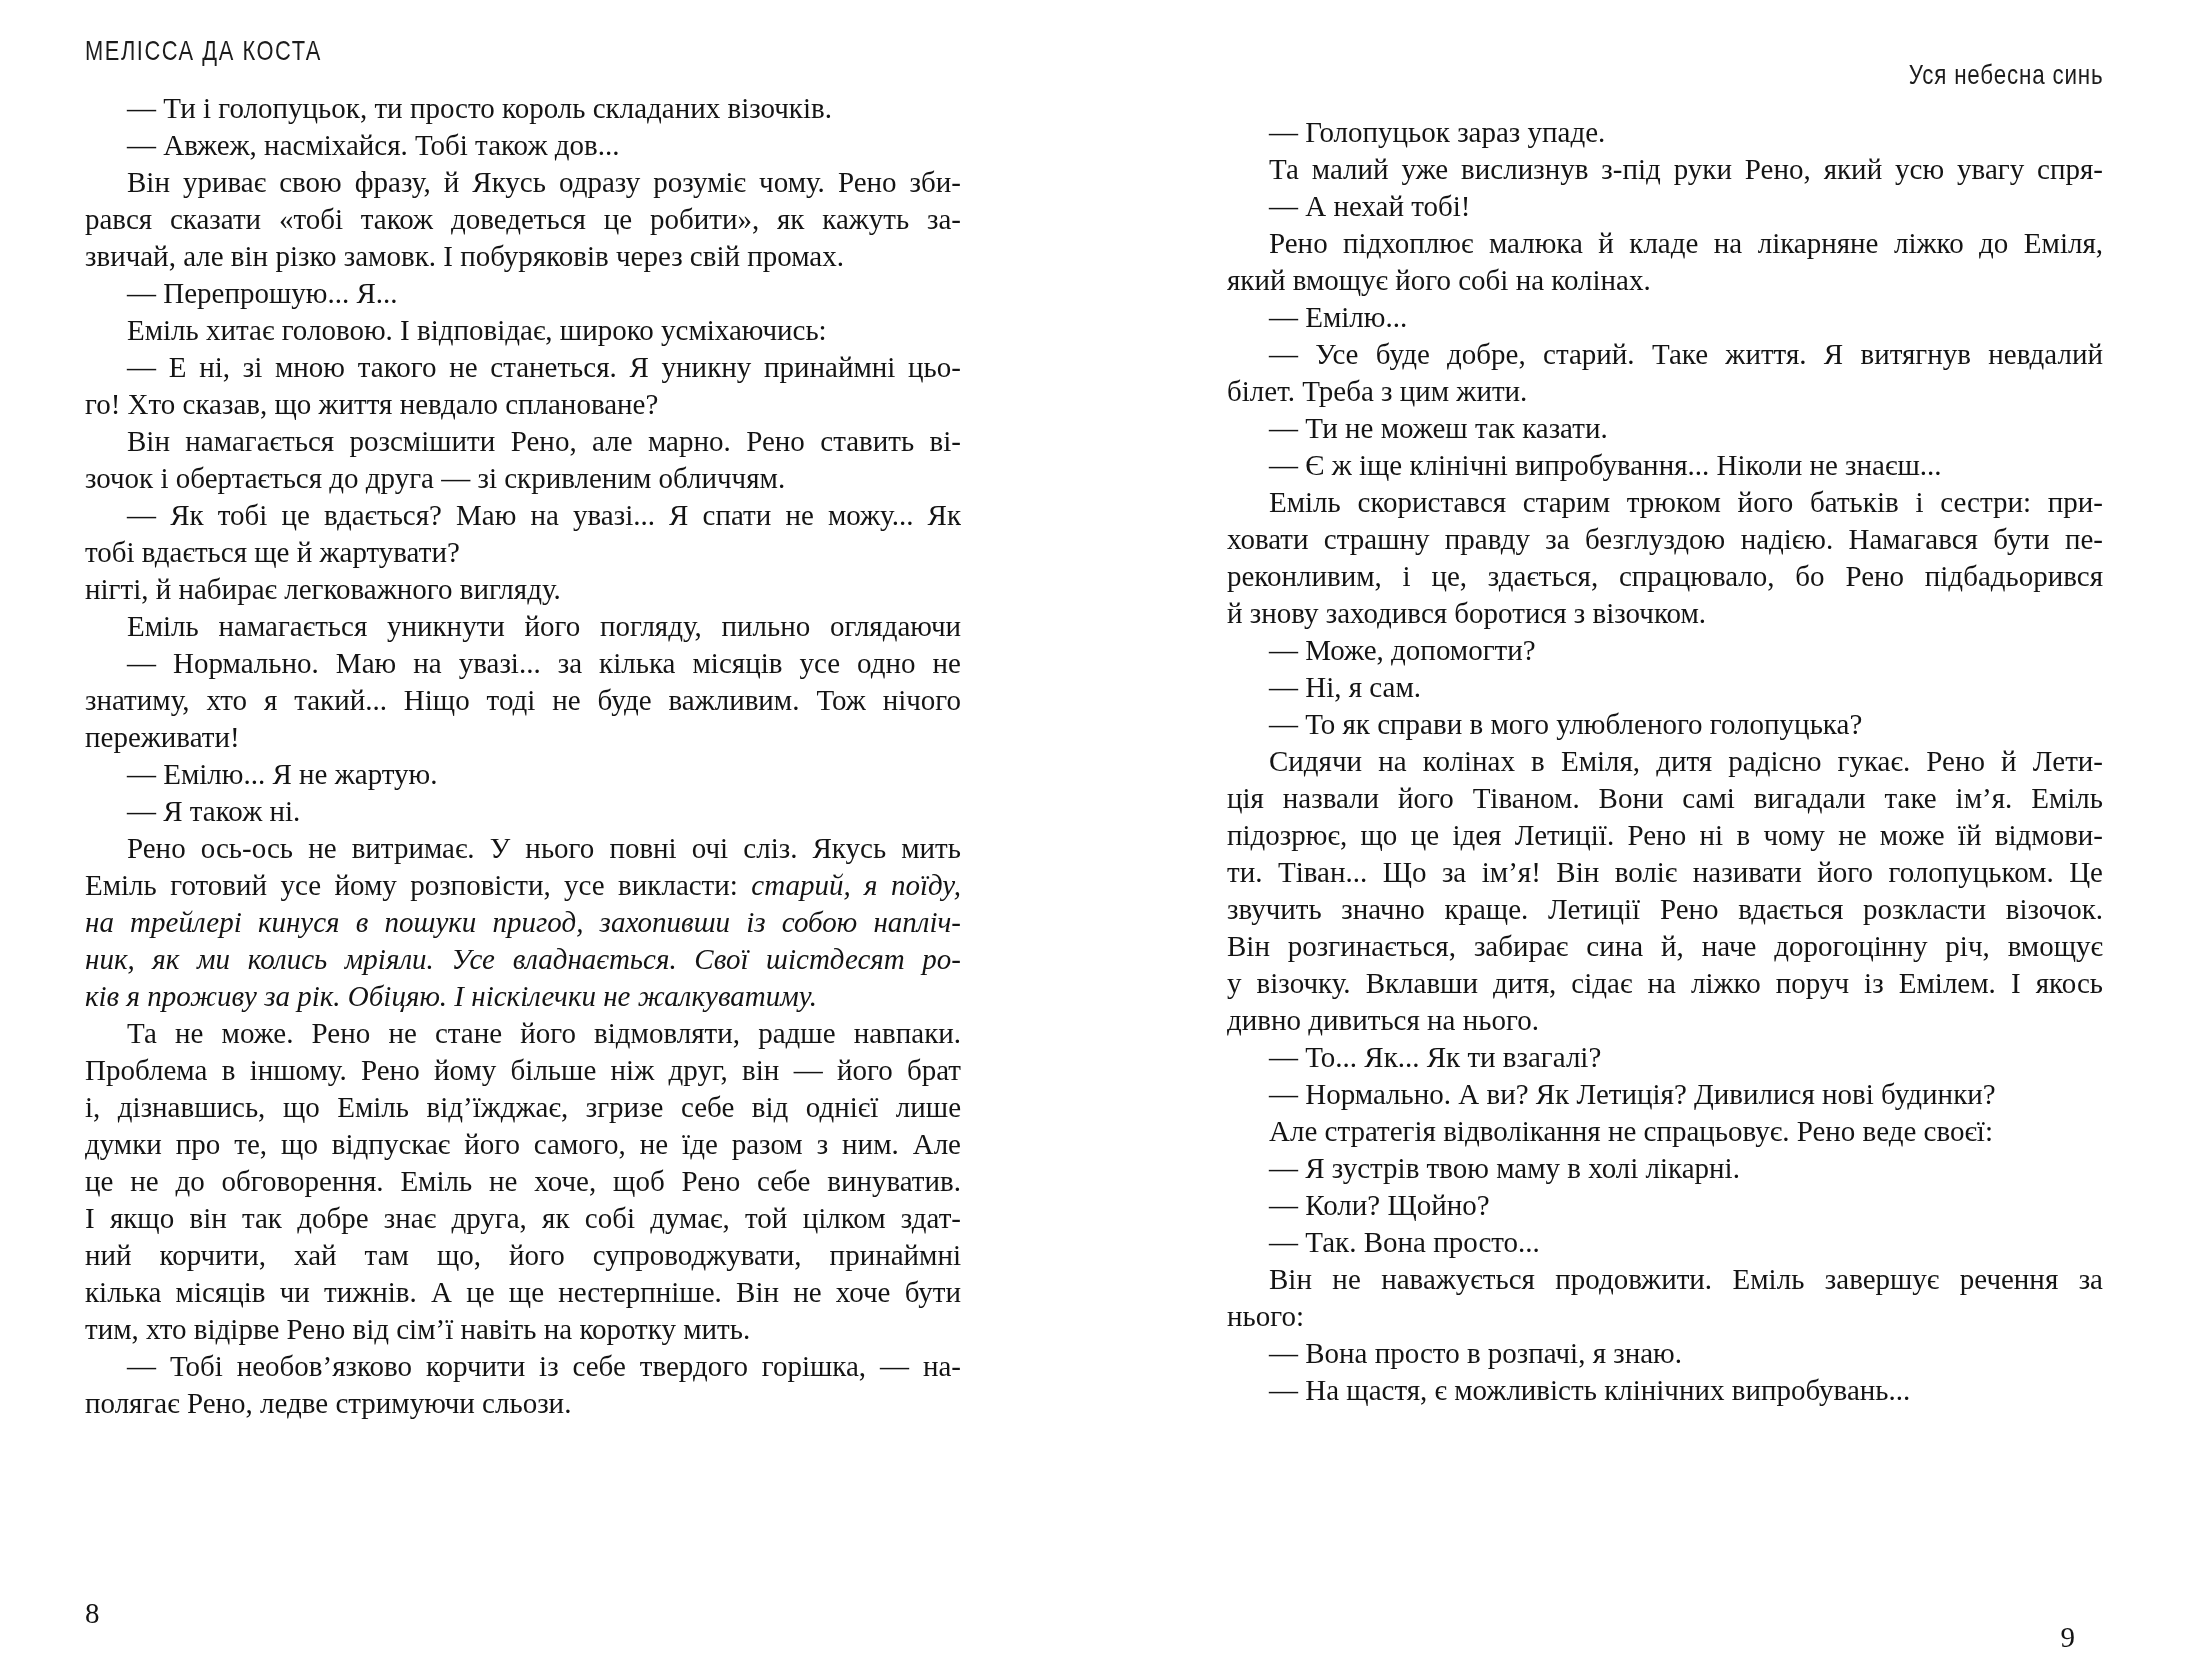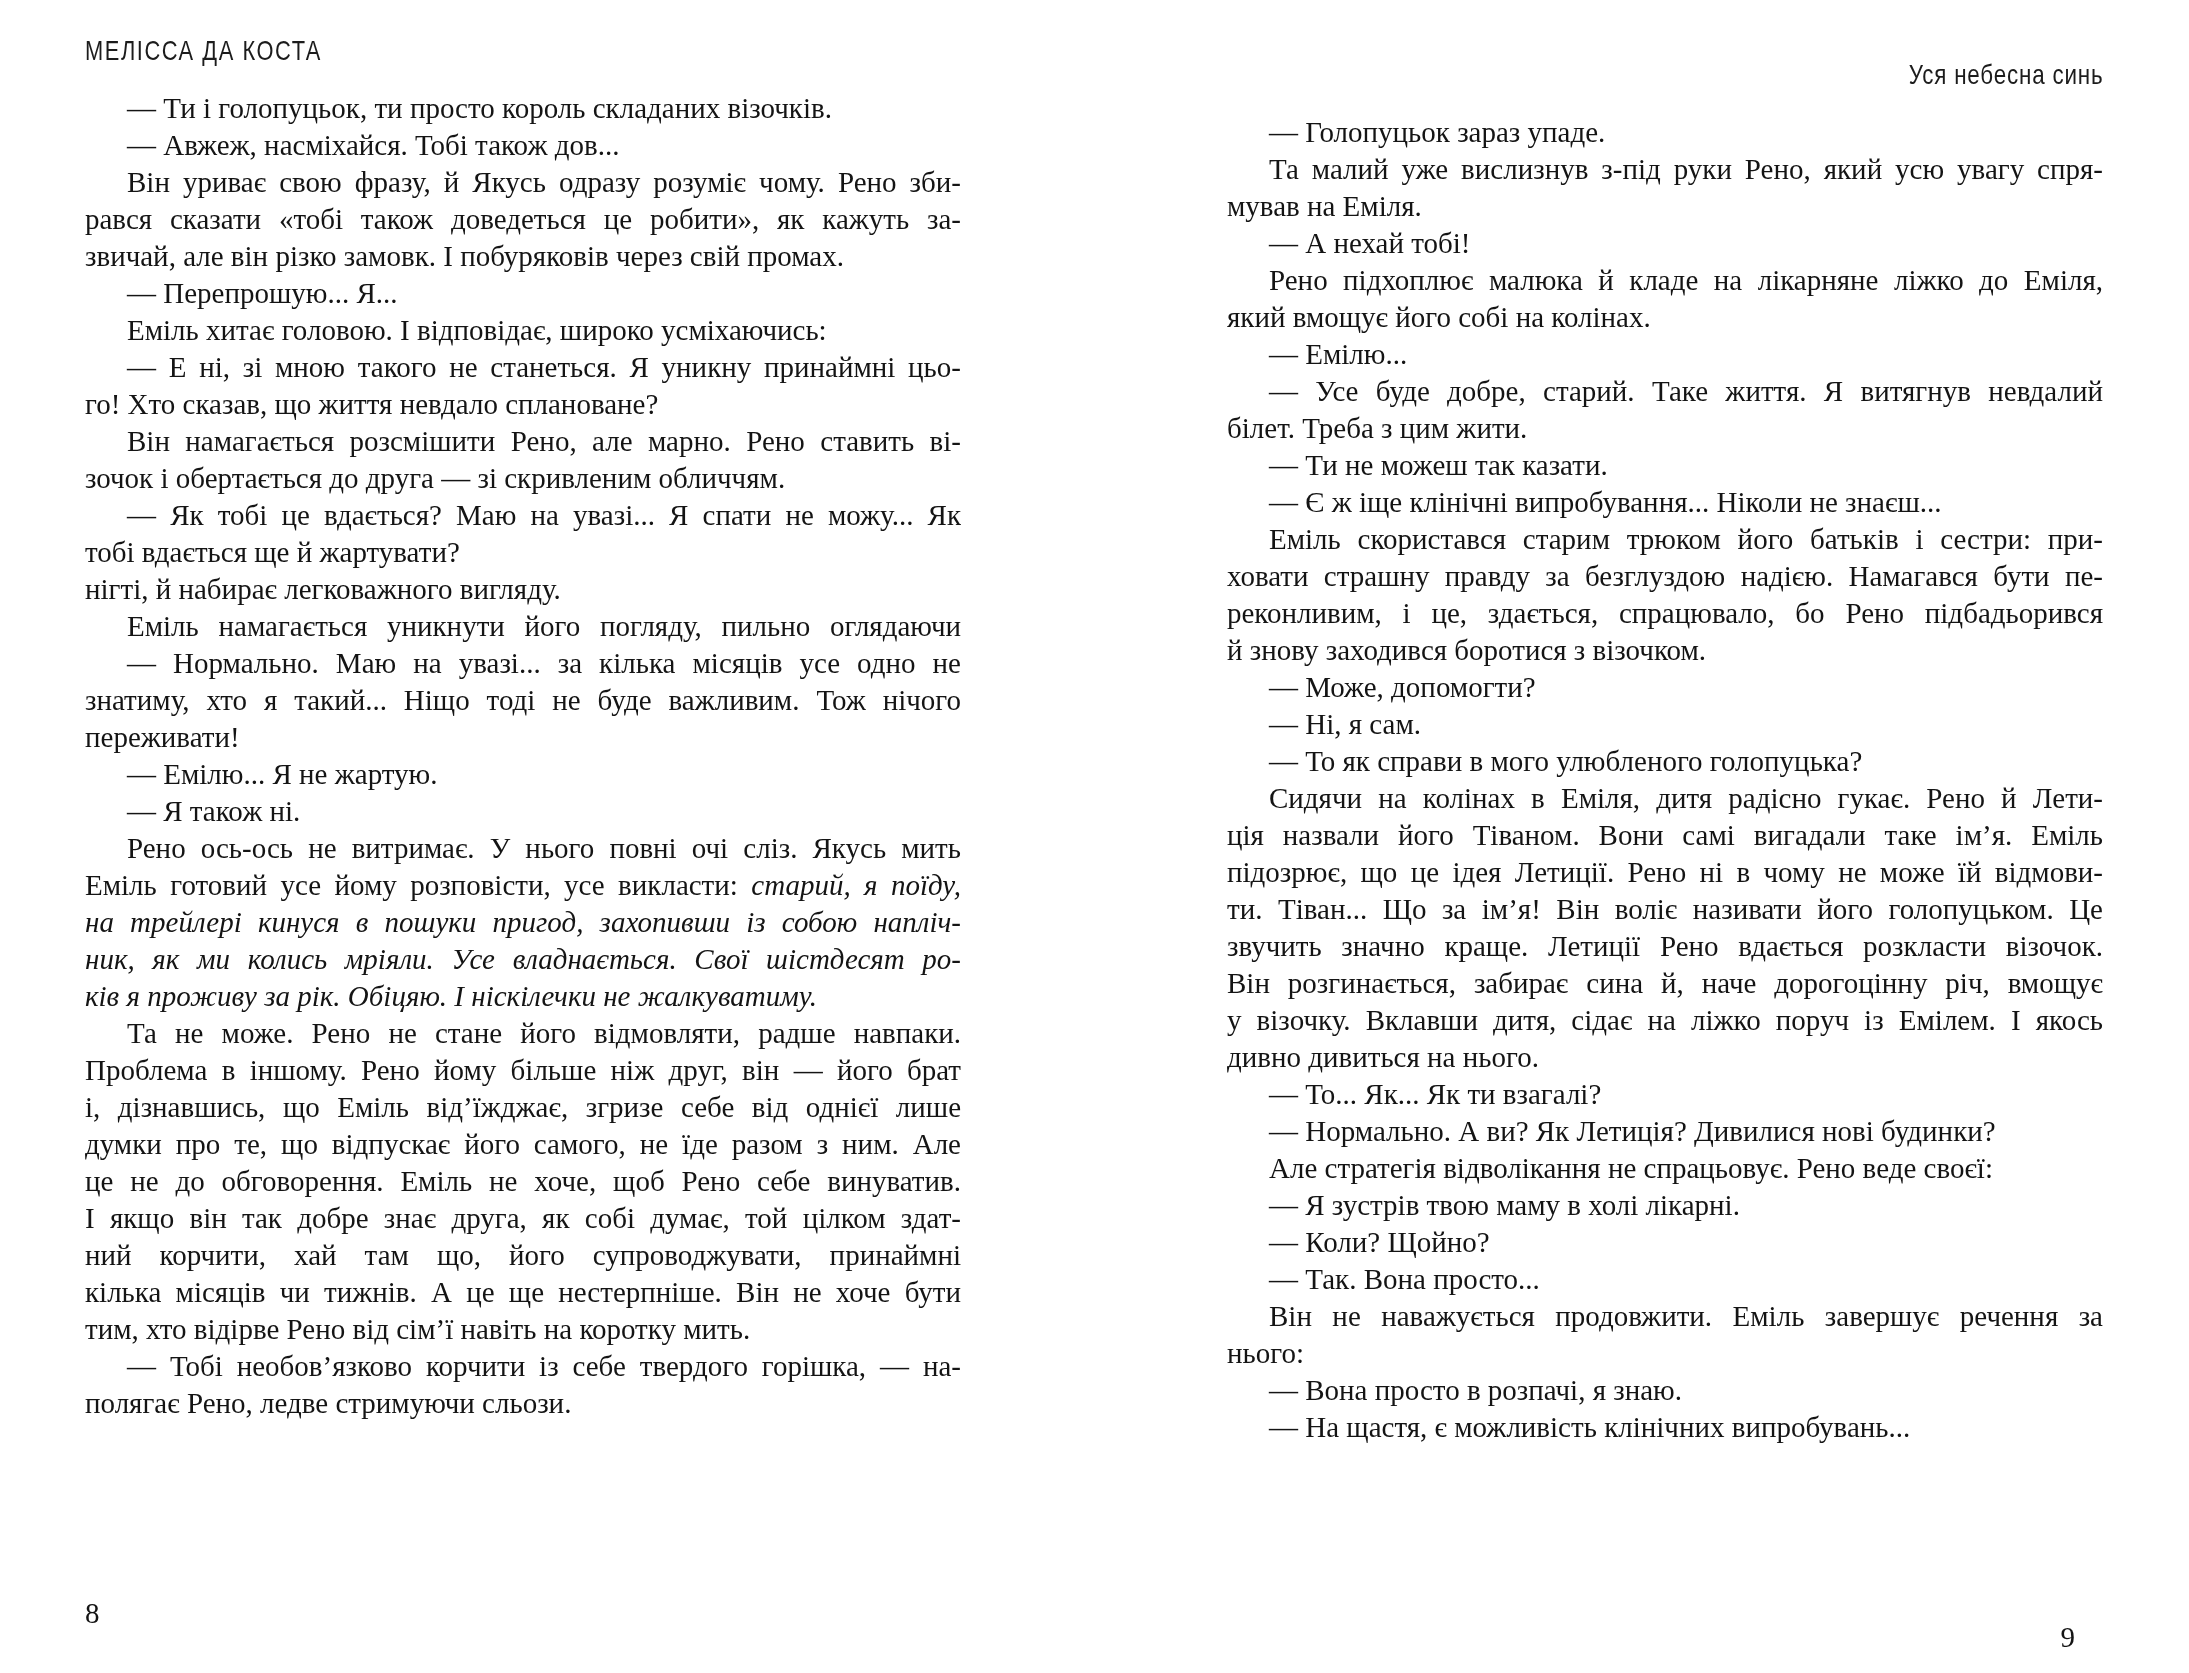--- a/index.html
+++ b/index.html
@@ -81,21 +81,20 @@
       <div class="line lastline"><span>полягає Рено, ледве стримуючи сльози.</span></div>
     </div>
   <div class="page-number pn-left">8</div>
 </div>
 
 <div class="page page-right">
   <div class="running-head rh-right">Уся небесна синь</div>
   <div class="page-body">
       <div class="line firstline lastline"><span>— Голопуцьок зараз упаде.</span></div>
       <div class="line firstline"><span>Та малий уже вислизнув з-під руки Рено, який усю увагу спря-</span></div>
-      <div class="line lastline"><span>мував на Еміля.</span></div>
       <div class="line firstline lastline"><span>— А нехай тобі!</span></div>
       <div class="line firstline"><span>Рено підхоплює малюка й кладе на лікарняне ліжко до Еміля,</span></div>
       <div class="line lastline"><span>який вмощує його собі на колінах.</span></div>
       <div class="line firstline lastline"><span>— Емілю...</span></div>
       <div class="line firstline"><span>— Усе буде добре, старий. Таке життя. Я витягнув невдалий</span></div>
       <div class="line lastline"><span>білет. Треба з цим жити.</span></div>
       <div class="line firstline lastline"><span>— Ти не можеш так казати.</span></div>
       <div class="line firstline lastline"><span>— Є ж іще клінічні випробування... Ніколи не знаєш...</span></div>
       <div class="line firstline"><span>Еміль скористався старим трюком його батьків і сестри: при-</span></div>
       <div class="line"><span>ховати страшну правду за безглуздою надією. Намагався бути пе-</span></div>

